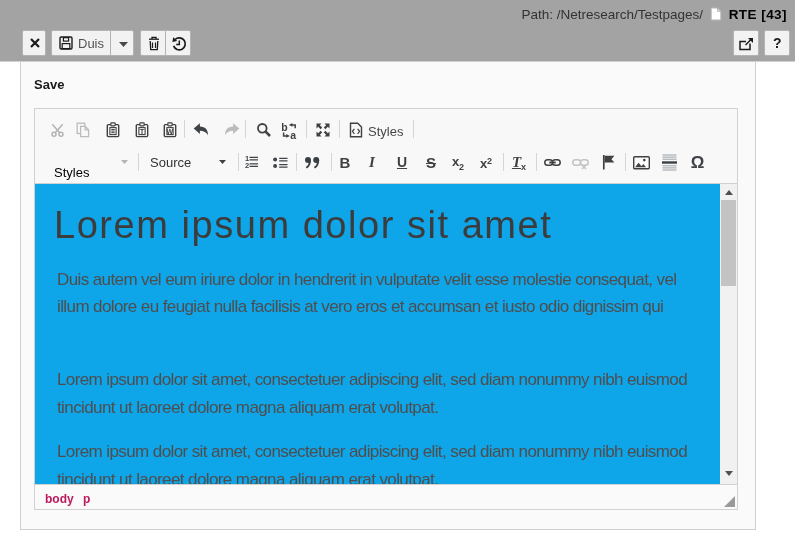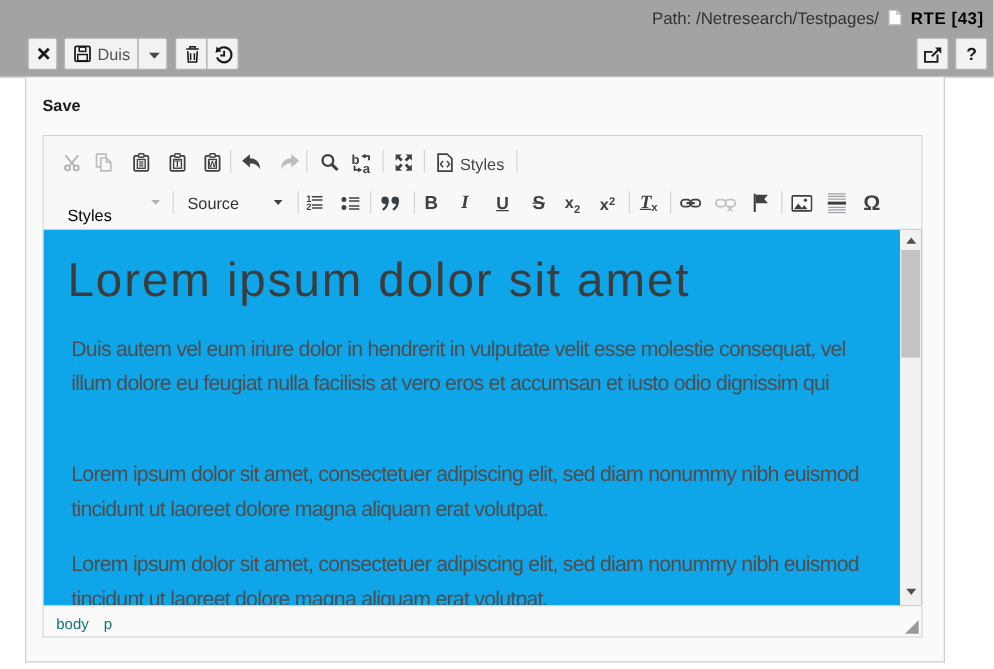--- a/index.html
+++ b/index.html
@@ -30,21 +30,21 @@
   #h1line { position:absolute; left:19px; top:22.4px; font-size:38px; letter-spacing:1.54px; color:#3c3c3c; white-space:nowrap; line-height:38px; }
   .pline { position:absolute; left:22px; font-size:17px; letter-spacing:-0.6px; color:#4e4e4e; white-space:nowrap; line-height:17px; }
 
   
   #sb { position:absolute; right:0; top:0; width:17px; height:300px; background:#f1f1f1; }
   #sbthumb { position:absolute; left:1px; top:16px; width:15px; height:86px; background:#c3c3c3; }
   .sbarrow { position:absolute; left:4.5px; width:0; height:0; }
 
   
   #botbar { position:absolute; left:0; top:375px; width:702px; height:25px; background:#fafafa; border-top:1px solid #d1d1d1; }
-  #botbar .crumb { position:absolute; top:7px; font-size:12px; font-weight:400; color:#0f766e; }
+  #botbar .crumb { position:absolute; top:7px; font-size:12px; font-weight:700; color:#be185d; }
   #resize { position:absolute; right:2px; bottom:2px; width:0; height:0; border-bottom:11px solid #9a9a9a; border-left:11px solid transparent; }
 </style>
 </head>
 <body>
 <div id="stage">
 
   <div id="docheader">
     <div id="pathline">Path: /Netresearch/Testpages/&nbsp;<svg width="12" height="14" viewBox="0 0 11 13" style="vertical-align:-2.5px;margin-left:3px;margin-right:3px;">
           <path d="M1 1 h6 l3 3 v8 h-9 z" fill="#fff" stroke="#b5b5b5" stroke-width="1"></path>
           <path d="M7 1 v3 h3" fill="none" stroke="#b5b5b5" stroke-width="1"></path>

